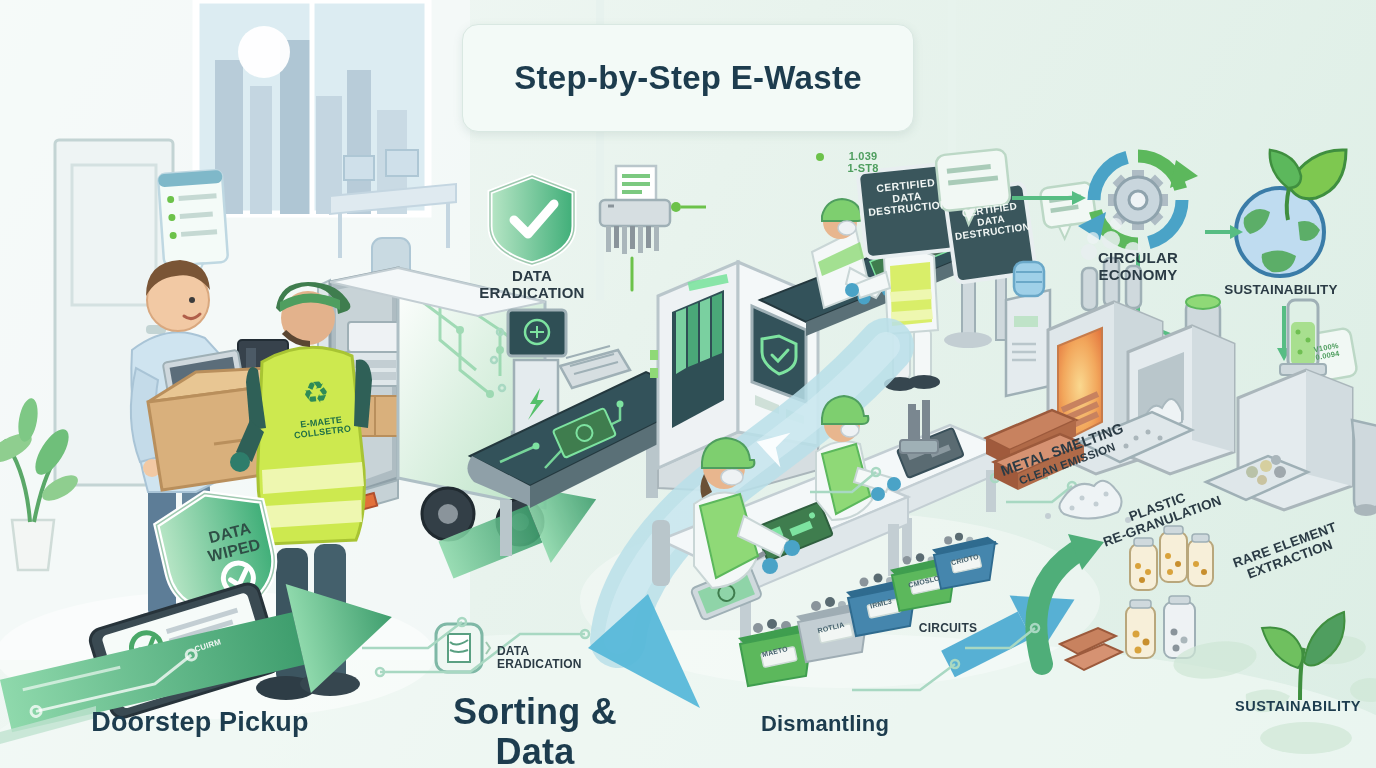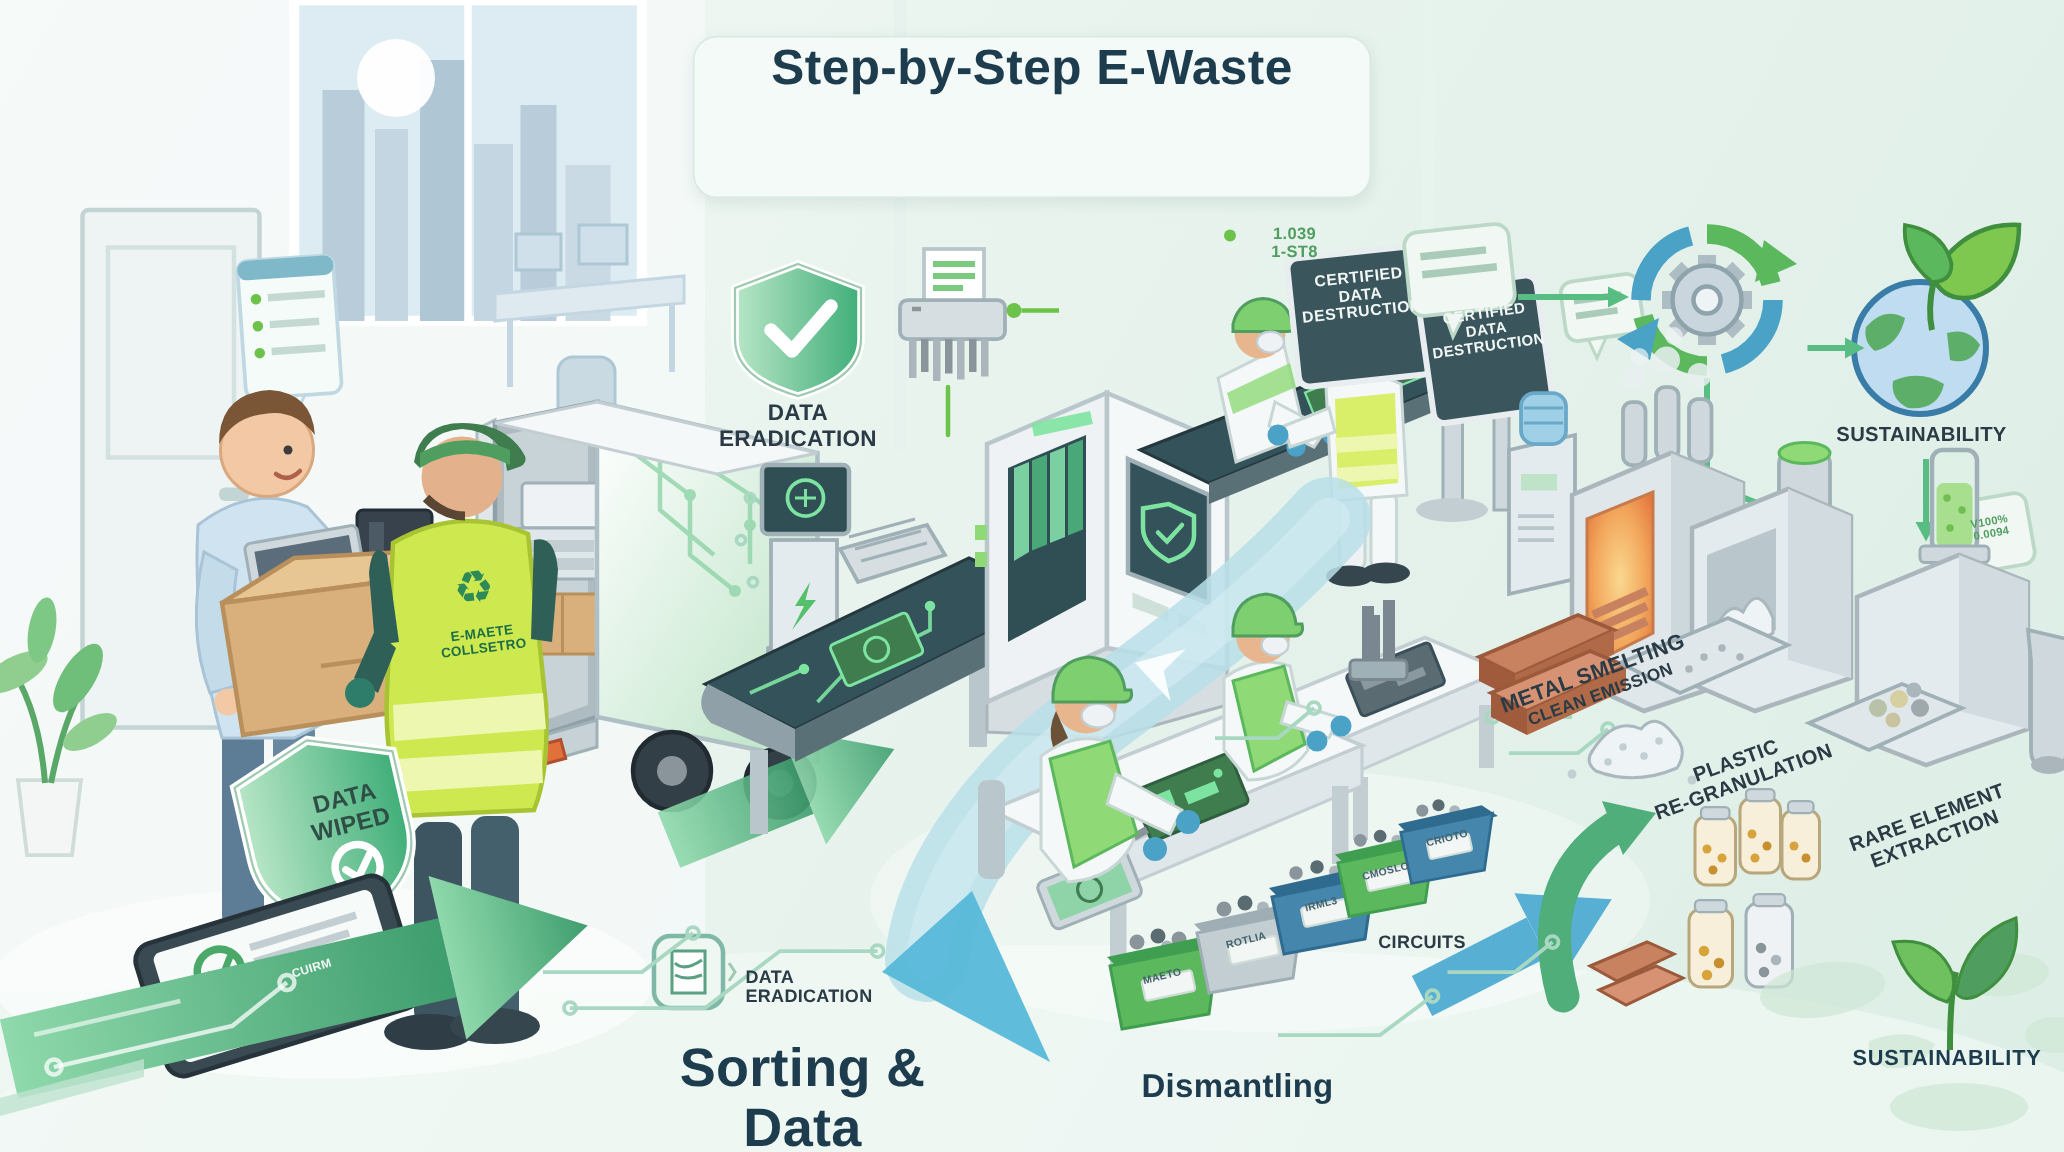--- a/index.html
+++ b/index.html
@@ -5,21 +5,21 @@
   html,body{margin:0;padding:0;background:#dfe9e4}
   .stage{position:relative;width:1376px;height:768px;overflow:hidden;
     background:linear-gradient(120deg,#f5faf8 0%,#e8f3ed 45%,#dceee5 100%);
     font-family:"Liberation Sans",sans-serif}
   svg.scene{position:absolute;left:0;top:0}
   .labels{position:absolute;left:0;top:0;width:100%;height:100%}
   .lbl{position:absolute;font-weight:bold;color:#1d3c4e;text-align:center;line-height:1.1;letter-spacing:.2px}
   .title-panel{position:absolute;left:462px;top:24px;width:450px;height:106px;
     background:#f3faf7;border:1px solid #d9e8e2;border-radius:16px;
     box-shadow:0 3px 10px rgba(90,130,120,.14);
-    display:flex;flex-direction:column;text-align:center;
+    display:flex;flex-direction:column;justify-content:center;text-align:center;
     color:#1d3c4e;font-weight:bold;font-size:33px;line-height:1.22;letter-spacing:.3px}
   .rot{transform-origin:center center}
   .white{color:#f2f7f5}
   .green-txt{color:#4f9e5f}
 </style>
 </head>
 <body>
 <div class="stage">
 
 <svg class="scene" width="1376" height="768" viewBox="0 0 1376 768">
@@ -666,20 +666,21 @@
     <path d="M1298 668 Q1272 660 1262 628 Q1292 624 1302 650 Q1304 662 1298 668 Z" fill="#6fc05f" stroke="#3f8f3f" stroke-width="2"></path>
     <path d="M1304 662 Q1310 624 1344 612 Q1348 648 1318 664 Q1308 668 1304 662 Z" fill="#4f9e5f" stroke="#3f8f3f" stroke-width="2"></path>
   </g>
 </svg>
 
 <div class="labels">
   <div class="title-panel">
     <div>Step-by-Step E-Waste</div>
   </div>
 
+  <div class="lbl" style="left:70px;top:708px;width:260px;font-size:27px">Doorstep Pickup</div>
   <div class="lbl" style="left:400px;top:692px;width:270px;font-size:36px">
     <div>Sorting &amp;</div>
     <div>Data Dismantling</div>
   </div>
   <div class="lbl" style="left:740px;top:712px;width:170px;font-size:22px">Dismantling</div>
   <div class="lbl" style="left:1235px;top:699px;width:120px;font-size:14.5px;letter-spacing:.5px">SUSTAINABILITY</div>
 
   <div class="lbl" style="left:462px;top:268px;width:140px;font-size:15px;color:#2b3b45">
     <div>DATA</div>
     <div>ERADICATION</div>
@@ -697,20 +698,24 @@
     <div>CERTIFIED</div>
     <div>DATA</div>
     <div>DESTRUCTION</div>
   </div>
   <div class="lbl rot white" style="left:952px;top:204px;width:78px;font-size:10px;transform:rotate(-8deg);letter-spacing:.3px">
     <div>CERTIFIED</div>
     <div>DATA</div>
     <div>DESTRUCTION</div>
   </div>
 
+  <div class="lbl" style="left:1072px;top:250px;width:132px;font-size:15px;color:#2b3b45">
+    <div>CIRCULAR</div>
+    <div>ECONOMY</div>
+  </div>
   <div class="lbl" style="left:1215px;top:283px;width:132px;font-size:13.5px;color:#2b3b45">SUSTAINABILITY</div>
 
   <div class="lbl rot" style="left:982px;top:442px;width:165px;font-size:14.5px;color:#2b3b45;transform:rotate(-20deg)">
     <div>METAL SMELTING</div>
     <div style="font-size:11.5px">CLEAN EMISSION</div>
   </div>
   <div class="lbl rot" style="left:1080px;top:500px;width:160px;font-size:13.5px;color:#2b3b45;transform:rotate(-20deg)">
     <div>PLASTIC</div>
     <div>RE-GRANULATION</div>
   </div>

